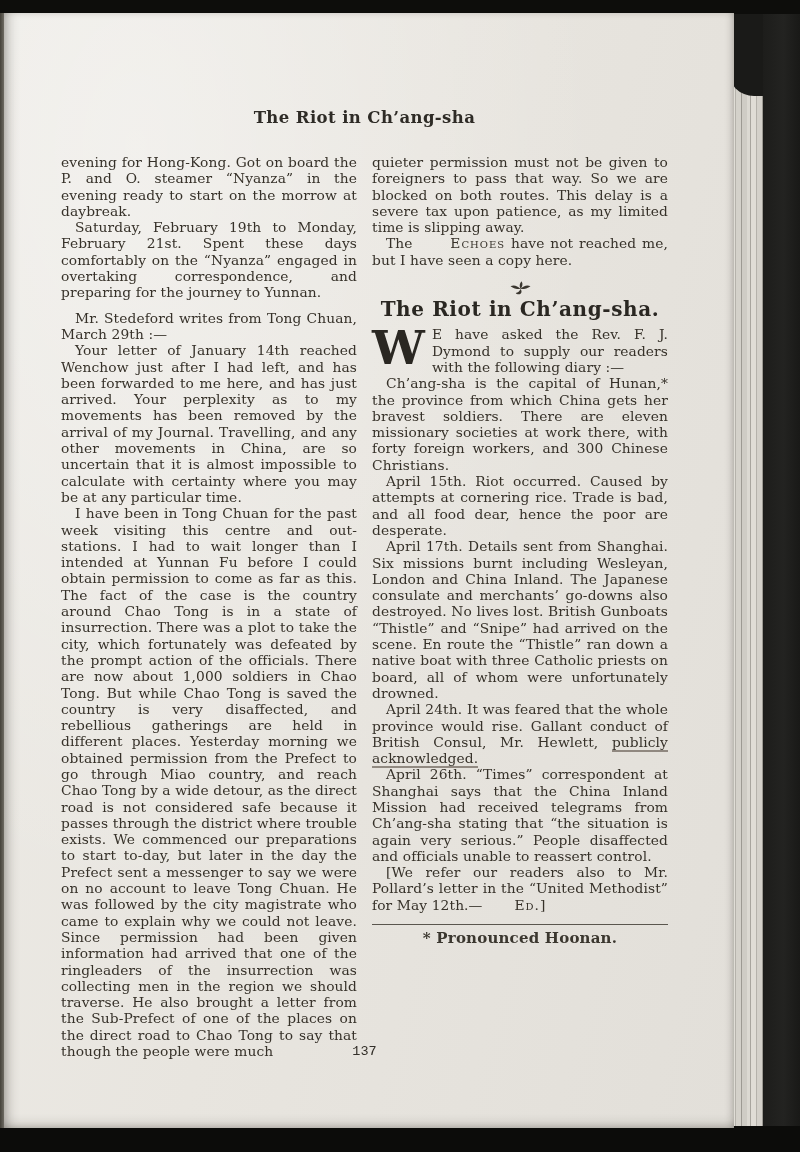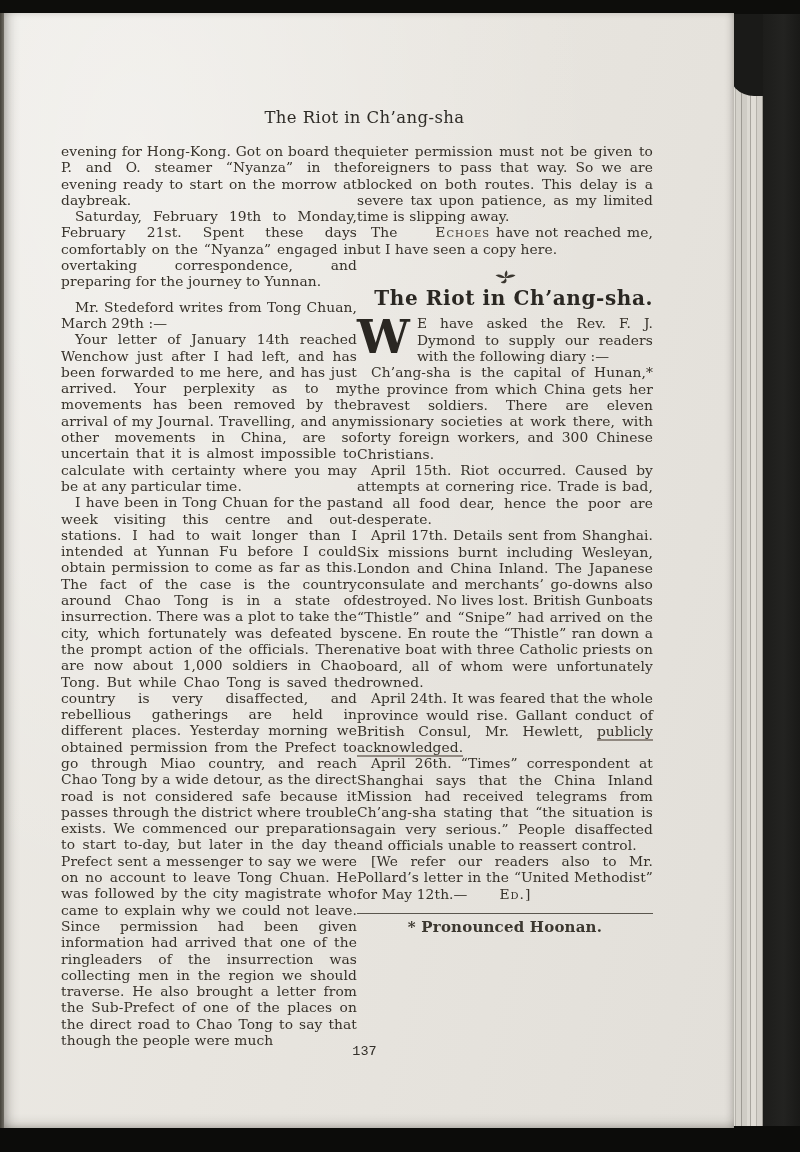--- a/index.html
+++ b/index.html
@@ -25,33 +25,33 @@
     background:linear-gradient(90deg,#444139,#6d6a62);}
   
   .paper{position:absolute;left:4px;top:13px;width:730px;height:1115px;
     background:
       radial-gradient(ellipse at 18% 12%, rgba(255,255,255,.35), rgba(255,255,255,0) 55%),
       linear-gradient(104deg,#edebe6 0%,#e8e5df 45%,#e2dfd9 100%);
     box-shadow:inset 9px 0 14px -8px rgba(40,35,28,.45),
                inset -5px 0 10px -5px rgba(40,35,28,.35),
                inset 0 -8px 14px -8px rgba(40,35,28,.30);}
   .content{position:relative;padding:95px 0 0 57px;width:607px;}
-  .running-head{ text-align:center;font-weight:normal;font-size:16.5px;
-    letter-spacing:.4px;color:#2e2b26;margin-bottom:16px;}
-  .columns{display:flex;}
+  .running-head{ text-align:center;font-weight:bold;font-size:16.5px;
+    letter-spacing:.4px;color:#2e2b26;margin-bottom:27px;}
+  .columns{display:flex;gap:15px;}
   .col{width:296px;font-size:13.8px;line-height:16.3px;text-align:justify;
     color:#363129;letter-spacing:.1px;}
   .col p{margin:0;}
   .col p.ind{text-indent:14px;}
   .col p.gap{margin-top:9px;}
   .sc{font-variant:small-caps;letter-spacing:1px;margin-left:32px;}
   .ornament{text-align:center;margin:11px 0 5px;height:17px;}
   .ornament svg{display:inline-block;vertical-align:middle;}
   .section-heading{margin:0 0 9px;font-size:20px;font-weight:bold;
-    letter-spacing:.6px;color:#2a2722;text-align:right;}
+    letter-spacing:.6px;color:#2a2722;text-align:center;}
   .dropcap{float:left;font-size:47px;line-height:40px;font-weight:bold;
     color:#2a2722;margin:2px 7px 0 0;}
   .pen-underline{box-shadow:0 2px 0 rgba(74,64,52,.55);}
   .footnote-rule{border:0;border-top:1px solid #5a564e;margin:11px 0 0;}
   .footnote{text-align:center;font-size:15px;margin-top:5px;color:#3b372f;
     font-weight:bold;letter-spacing:.2px;}
   .page-number{position:absolute;left:57px;top:1031px;width:607px;
     text-align:center;font-size:13.5px;color:#34302a;font-family:Liberation Mono, monospace;}
 </style>
 </head>

